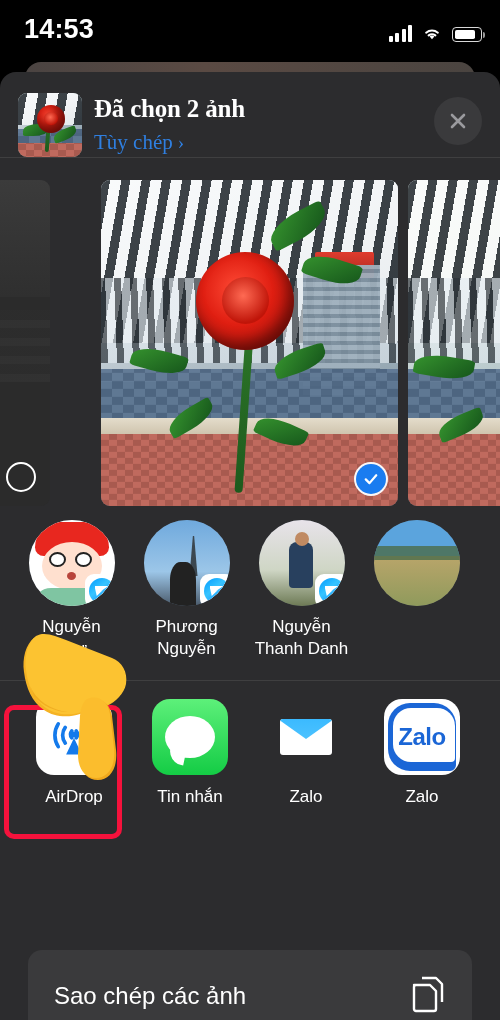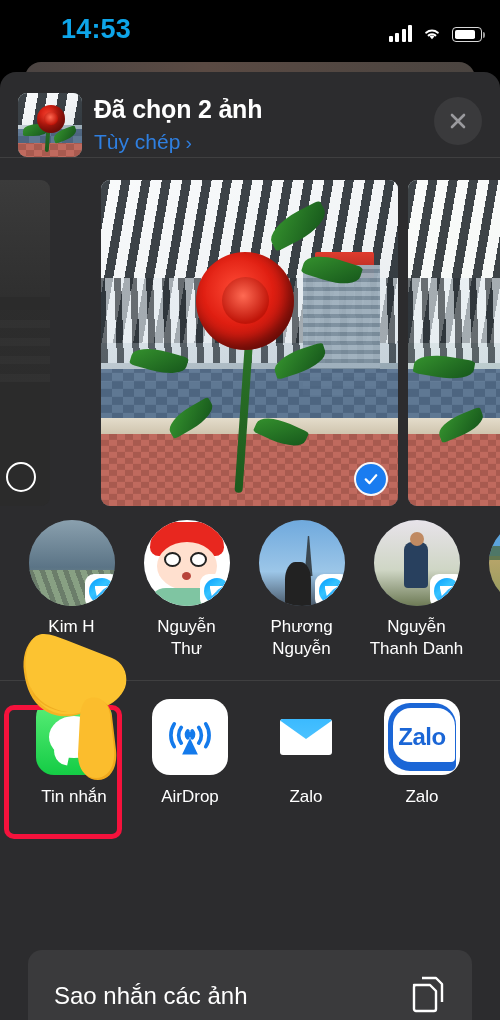--- a/index.html
+++ b/index.html
@@ -3,43 +3,43 @@
 <meta charset="utf-8">
 <style>
   * { margin:0; padding:0; box-sizing:border-box; }
   html,body { width:500px; height:1020px; background:#000; overflow:hidden; }
   body { font-family:"Liberation Sans", sans-serif; -webkit-font-smoothing:antialiased; }
 
   .screen { position:relative; width:500px; height:1020px; background:#000; }
 
   
   .statusbar { position:absolute; left:0; top:0; width:500px; height:58px; }
-  .sb-time { position:absolute; left:24px; top:14px; color:#0ea5e9; font-size:27px;
-             font-weight:600; letter-spacing:0.2px;margin-left:37px; }
+  .sb-time { position:absolute; left:24px; top:14px; color:#ffffff; font-size:27px;
+             font-weight:600; letter-spacing:0.2px; }
   .sb-right { position:absolute; right:18px; top:20px; display:flex; align-items:flex-end; gap:9px; height:22px; }
   .sig { display:flex; align-items:flex-end; gap:2.5px; height:17px; }
   .sig i { display:block; width:4px; background:#fff; border-radius:1px; }
   .sig i:nth-child(1){height:6px;} .sig i:nth-child(2){height:9px;}
   .sig i:nth-child(3){height:13px;} .sig i:nth-child(4){height:17px;}
   .wifi { width:22px; height:17px; position:relative; }
   .batt { width:30px; height:15px; border:1.8px solid rgba(255,255,255,.85);
           border-radius:4px; position:relative; padding:1.6px; }
   .batt::after { content:""; position:absolute; right:-4px; top:4.2px; width:2.4px;
                  height:6px; background:rgba(255,255,255,.6); border-radius:0 2px 2px 0; }
   .batt span { display:block; height:100%; width:82%; background:#fff; border-radius:1.8px; }
 
   
   .peek { position:absolute; left:25px; top:62px; width:450px; height:26px;
           background:linear-gradient(90deg,#4b4442,#5a4a43 40%,#4a4440);
           border-radius:16px 16px 0 0; }
   .sheet { position:absolute; left:0; top:72px; width:500px; height:948px;
            background:#2c2c2e; border-radius:16px 16px 0 0; overflow:hidden; }
 
   
-  .sheet-head { position:relative; height:86px; }
+  .sheet-head { position:relative; height:86px;font-family:Liberation Serif, serif; }
   .thumb { position:absolute; left:18px; top:21px; width:64px; height:64px; border-radius:9px;
            overflow:hidden; background:#6a7a5a; }
   .head-title { position:absolute; left:94px; top:23px; color:#fff; font-size:25px; font-weight:700;
                 letter-spacing:-0.2px; }
   .head-sub { position:absolute; left:94px; top:58px; display:flex; align-items:center; gap:5px;
               color:#2f7fe0; font-size:21px; }
   .head-sub .chev { font-size:19px; line-height:1; }
   .close-btn { position:absolute; right:18px; top:25px; width:48px; height:48px; border-radius:50%;
                background:#3a3a3c; display:flex; align-items:center; justify-content:center; }
   .close-btn svg { width:24px; height:24px; }
@@ -286,29 +286,20 @@
           <div class="rs-leaf" style="left:4%;top:54%;width:60px;height:22px;transform:rotate(10deg)"></div>
           <div class="rs-leaf" style="left:18%;top:72%;width:48px;height:20px;transform:rotate(-22deg)"></div>
 
         </div>
       </div>
     </div>
 
     <div class="row-contacts">
       <div class="c-track">
 
-        <div class="contact">
-          <div class="c-av">
-              <div class="av-photo1"></div>
-            <div class="c-badge">
-                <div class="mess"></div>
-              </div>
-          </div>
-          <div class="c-name">Kim H</div>
-        </div>
 
         <div class="contact">
           <div class="c-av">
             <div class="av-cartoon">
                 <div class="hair"></div>
                 <div class="face"></div>
               <div class="eye l"></div>
                 <div class="eye r"></div>
                 <div class="mouth"></div>
                 <div class="shirt"></div>
@@ -353,27 +344,20 @@
           <div class="c-name"></div>
         </div>
 
       </div>
     </div>
 
     <div class="divider"></div>
 
     <div class="row-apps">
       <div class="a-track">
-
-        <div class="app">
-          <div class="a-icon ic-messages">
-              <div class="bub"></div>
-            </div>
-          <div class="a-name">Tin nhắn</div>
-        </div>
 
         <div class="app">
           <div class="a-icon ic-airdrop">
             <svg viewBox="0 0 64 64">
               <g fill="none" stroke="#147aeb" stroke-width="4.2" stroke-linecap="round">
                 <path d="M14 43a24 24 0 0 1 0-26"></path>
                   <path d="M50 43a24 24 0 0 0 0-26"></path>
                 <path d="M22 39a15 15 0 0 1 0-18"></path>
                   <path d="M42 39a15 15 0 0 0 0-18"></path>
                 <path d="M29.5 33a6.5 6.5 0 0 1 0-8"></path>
@@ -381,20 +365,27 @@
               </g>
               <circle cx="32" cy="29" r="3.2" fill="#147aeb"></circle>
               <path d="M32 33 L23 52 L41 52 Z" fill="#147aeb"></path>
             </svg>
           </div>
           <div class="a-name">AirDrop</div>
           <div class="hl-box"></div>
         </div>
 
         <div class="app">
+          <div class="a-icon ic-messages">
+              <div class="bub"></div>
+            </div>
+          <div class="a-name">Tin nhắn</div>
+        </div>
+
+        <div class="app">
           <div class="a-icon ic-mail">
               <div class="env"></div>
             </div>
           <div class="a-name">Zalo</div>
         </div>
 
         <div class="app">
           <div class="a-icon ic-zalo">
             <div class="bubz"></div>
               <div class="bubw"></div>
@@ -405,21 +396,21 @@
 
         <div class="app">
           
           
         </div>
 
       </div>
     </div>
 
     <div class="action-card">
-      <span class="act-label">Sao nhắn các ảnh</span>
+      <span class="act-label">Sao chép các ảnh</span>
       <span class="act-icon">
         <svg viewBox="0 0 36 38">
           <path d="M4 10 h16 l6 6 v18 a2 2 0 0 1-2 2 H6 a2 2 0 0 1-2-2 V12 a2 2 0 0 1 2-2 Z" fill="none" stroke="#fff" stroke-width="2.4" stroke-linejoin="round"></path>
           <path d="M12 3 h14 l6 6 v18" fill="none" stroke="#fff" stroke-width="2.4" stroke-linejoin="round"></path>
         </svg>
       </span>
     </div>
 
   </div>
 

